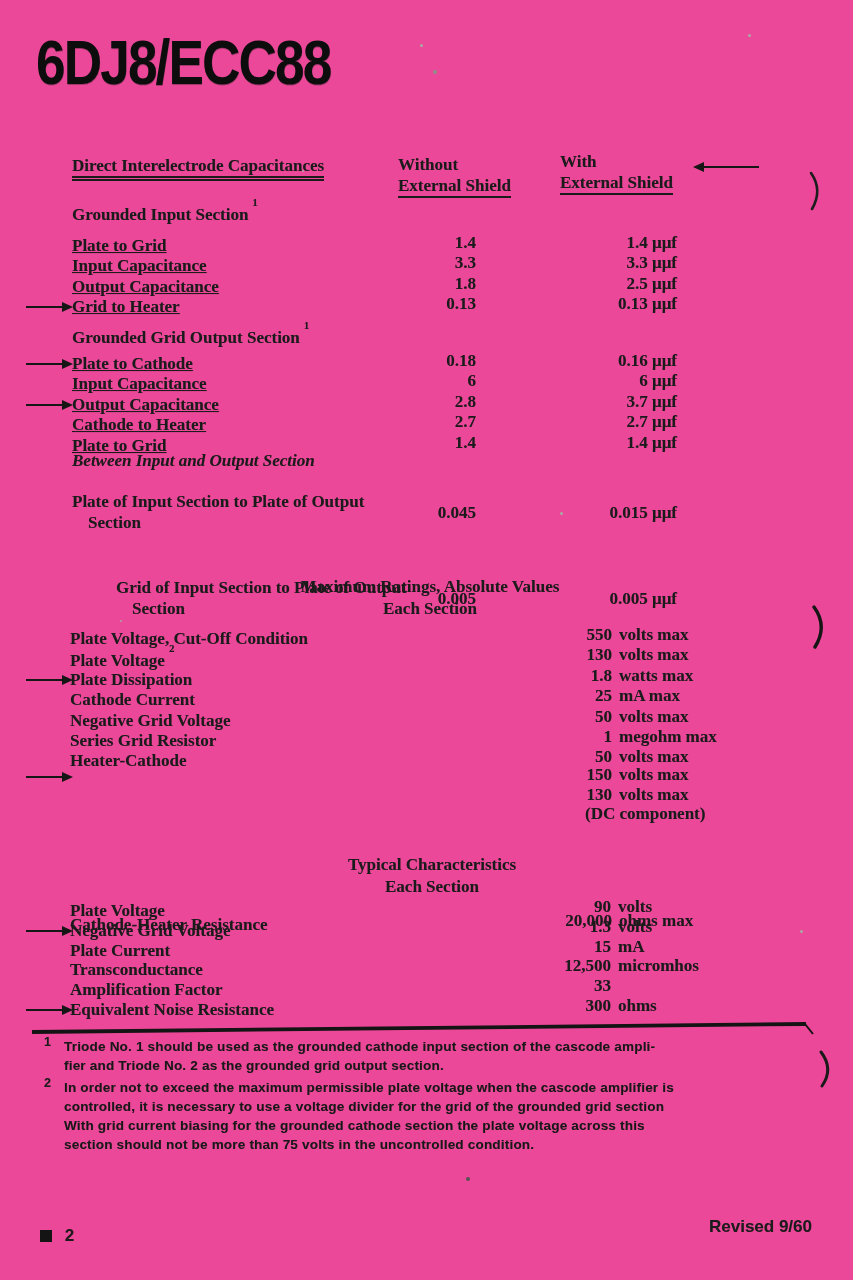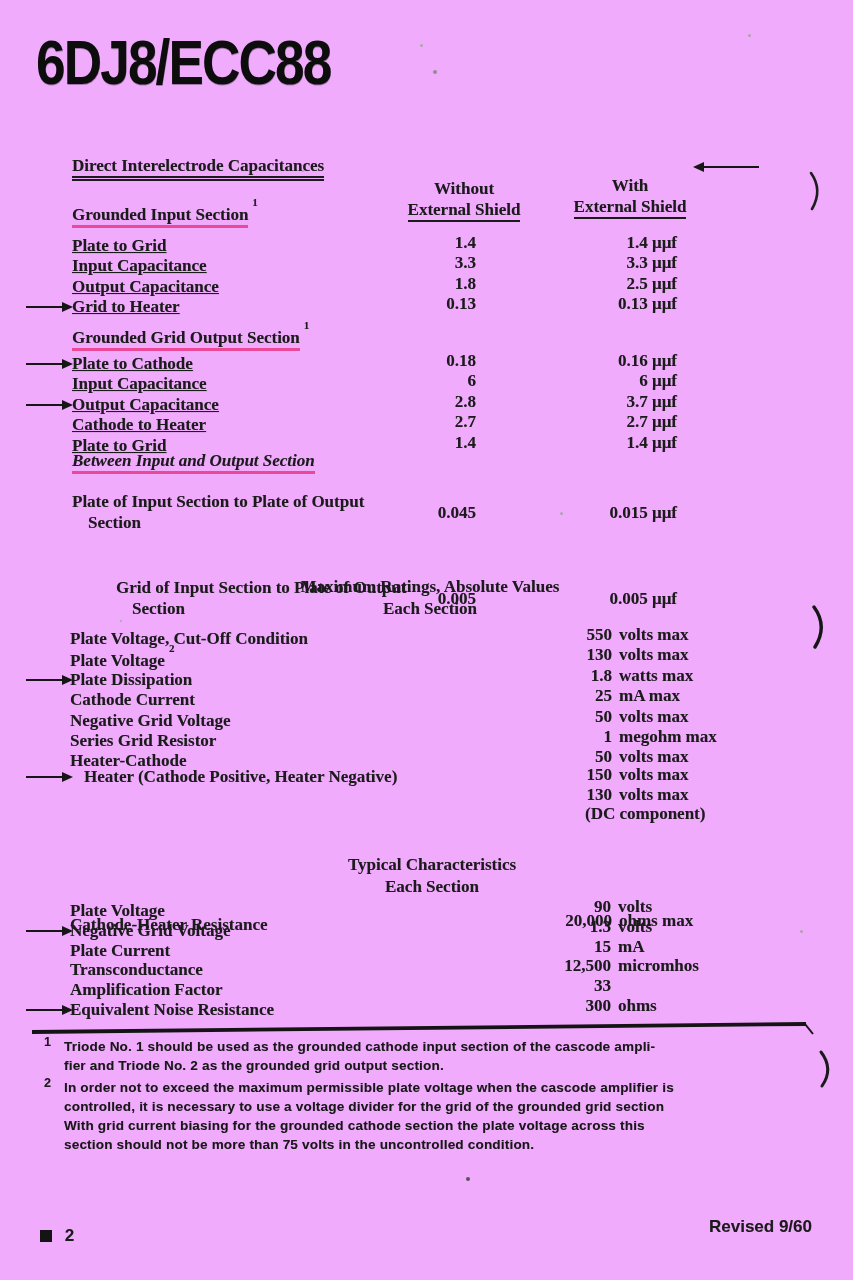--- a/index.html
+++ b/index.html
@@ -1,33 +1,33 @@
 <!DOCTYPE html>
 <html><head>
 <meta charset="utf-8">
 <style>
   html,body{margin:0;padding:0;background:#e8e8e6;}
   .page{
     position:relative; width:853px; height:1280px; margin:0 auto;
-    background:#f0abfc; overflow:hidden;
+    background:#ec4899; overflow:hidden;
     font-family:"Liberation Serif", serif;
     font-weight:700; color:#1b1b1b; font-size:17px;
     text-shadow:0.25px 0.25px 0 rgba(25,25,25,0.35);
   }
   .abs{position:absolute;}
   .title{
     font-family:"Liberation Sans", sans-serif; font-weight:700;
     font-size:56px; letter-spacing:-2px; color:#0d0d0d;
     transform:scale(0.95,1.12); transform-origin:left top; white-space:nowrap;
   }
   .u2{border-bottom:5px double #1b1b1b; padding-bottom:1px;}
   .u1b{border-bottom:3px solid #ec4899; padding-bottom:1px;}
   .u1{border-bottom:2px solid #1b1b1b; padding-bottom:1px;}
   sup.fn{font-size:11px; position:relative; top:-7px; margin-left:4px;}
-  .colhead{text-align:center; line-height:21px;margin-top:24px;}
+  .colhead{text-align:left; line-height:21px;}
   .caprow{position:relative; height:20.4px;text-decoration:underline;}
   .lbl{padding-left:72px; white-space:nowrap;}
   .v1{position:absolute; left:346px; width:130px; text-align:right; top:-3px;}
   .v2{position:absolute; left:489px; width:188px; text-align:right; top:-3px;}
   .tworow{position:relative; height:43px; line-height:20.5px;}
   .tworow .l2{padding-left:88px;}
   .tworow .v1,.tworow .v2{top:11px;}
   .ctr{text-align:center;}
   .ratrow{position:relative; height:20.4px;}
   .rlbl{padding-left:70px; white-space:nowrap;}
@@ -178,21 +178,20 @@
       <span class="unit">megohm max</span>
     </div>
     <div class="ratrow">
       <span class="rlbl">Heater-Cathode</span>
       <span class="num">50</span>
       <span class="unit">volts max</span>
     </div>
   </div>
 
   <div class="abs" style="left:0; top:767px; width:853px; line-height:20px;">
-    <div class="rlbl" style="padding-left:84px;">Heater (Cathode Positive, Heater Negative)</div>
     <span class="num" style="top:-2px;">150</span>
     <span class="unit" style="top:-2px;">volts max</span>
     <span class="num" style="top:18px;">130</span>
     <span class="unit" style="top:18px;">volts max</span>
     <span class="abs" style="left:585px; top:37px; white-space:nowrap;">(DC component)</span>
   </div>
 
   <div class="abs ratrow" style="left:0; top:829px; width:853px;">
     <span class="rlbl">Cathode-Heater Resistance</span>
     <span class="num">20,000</span>

